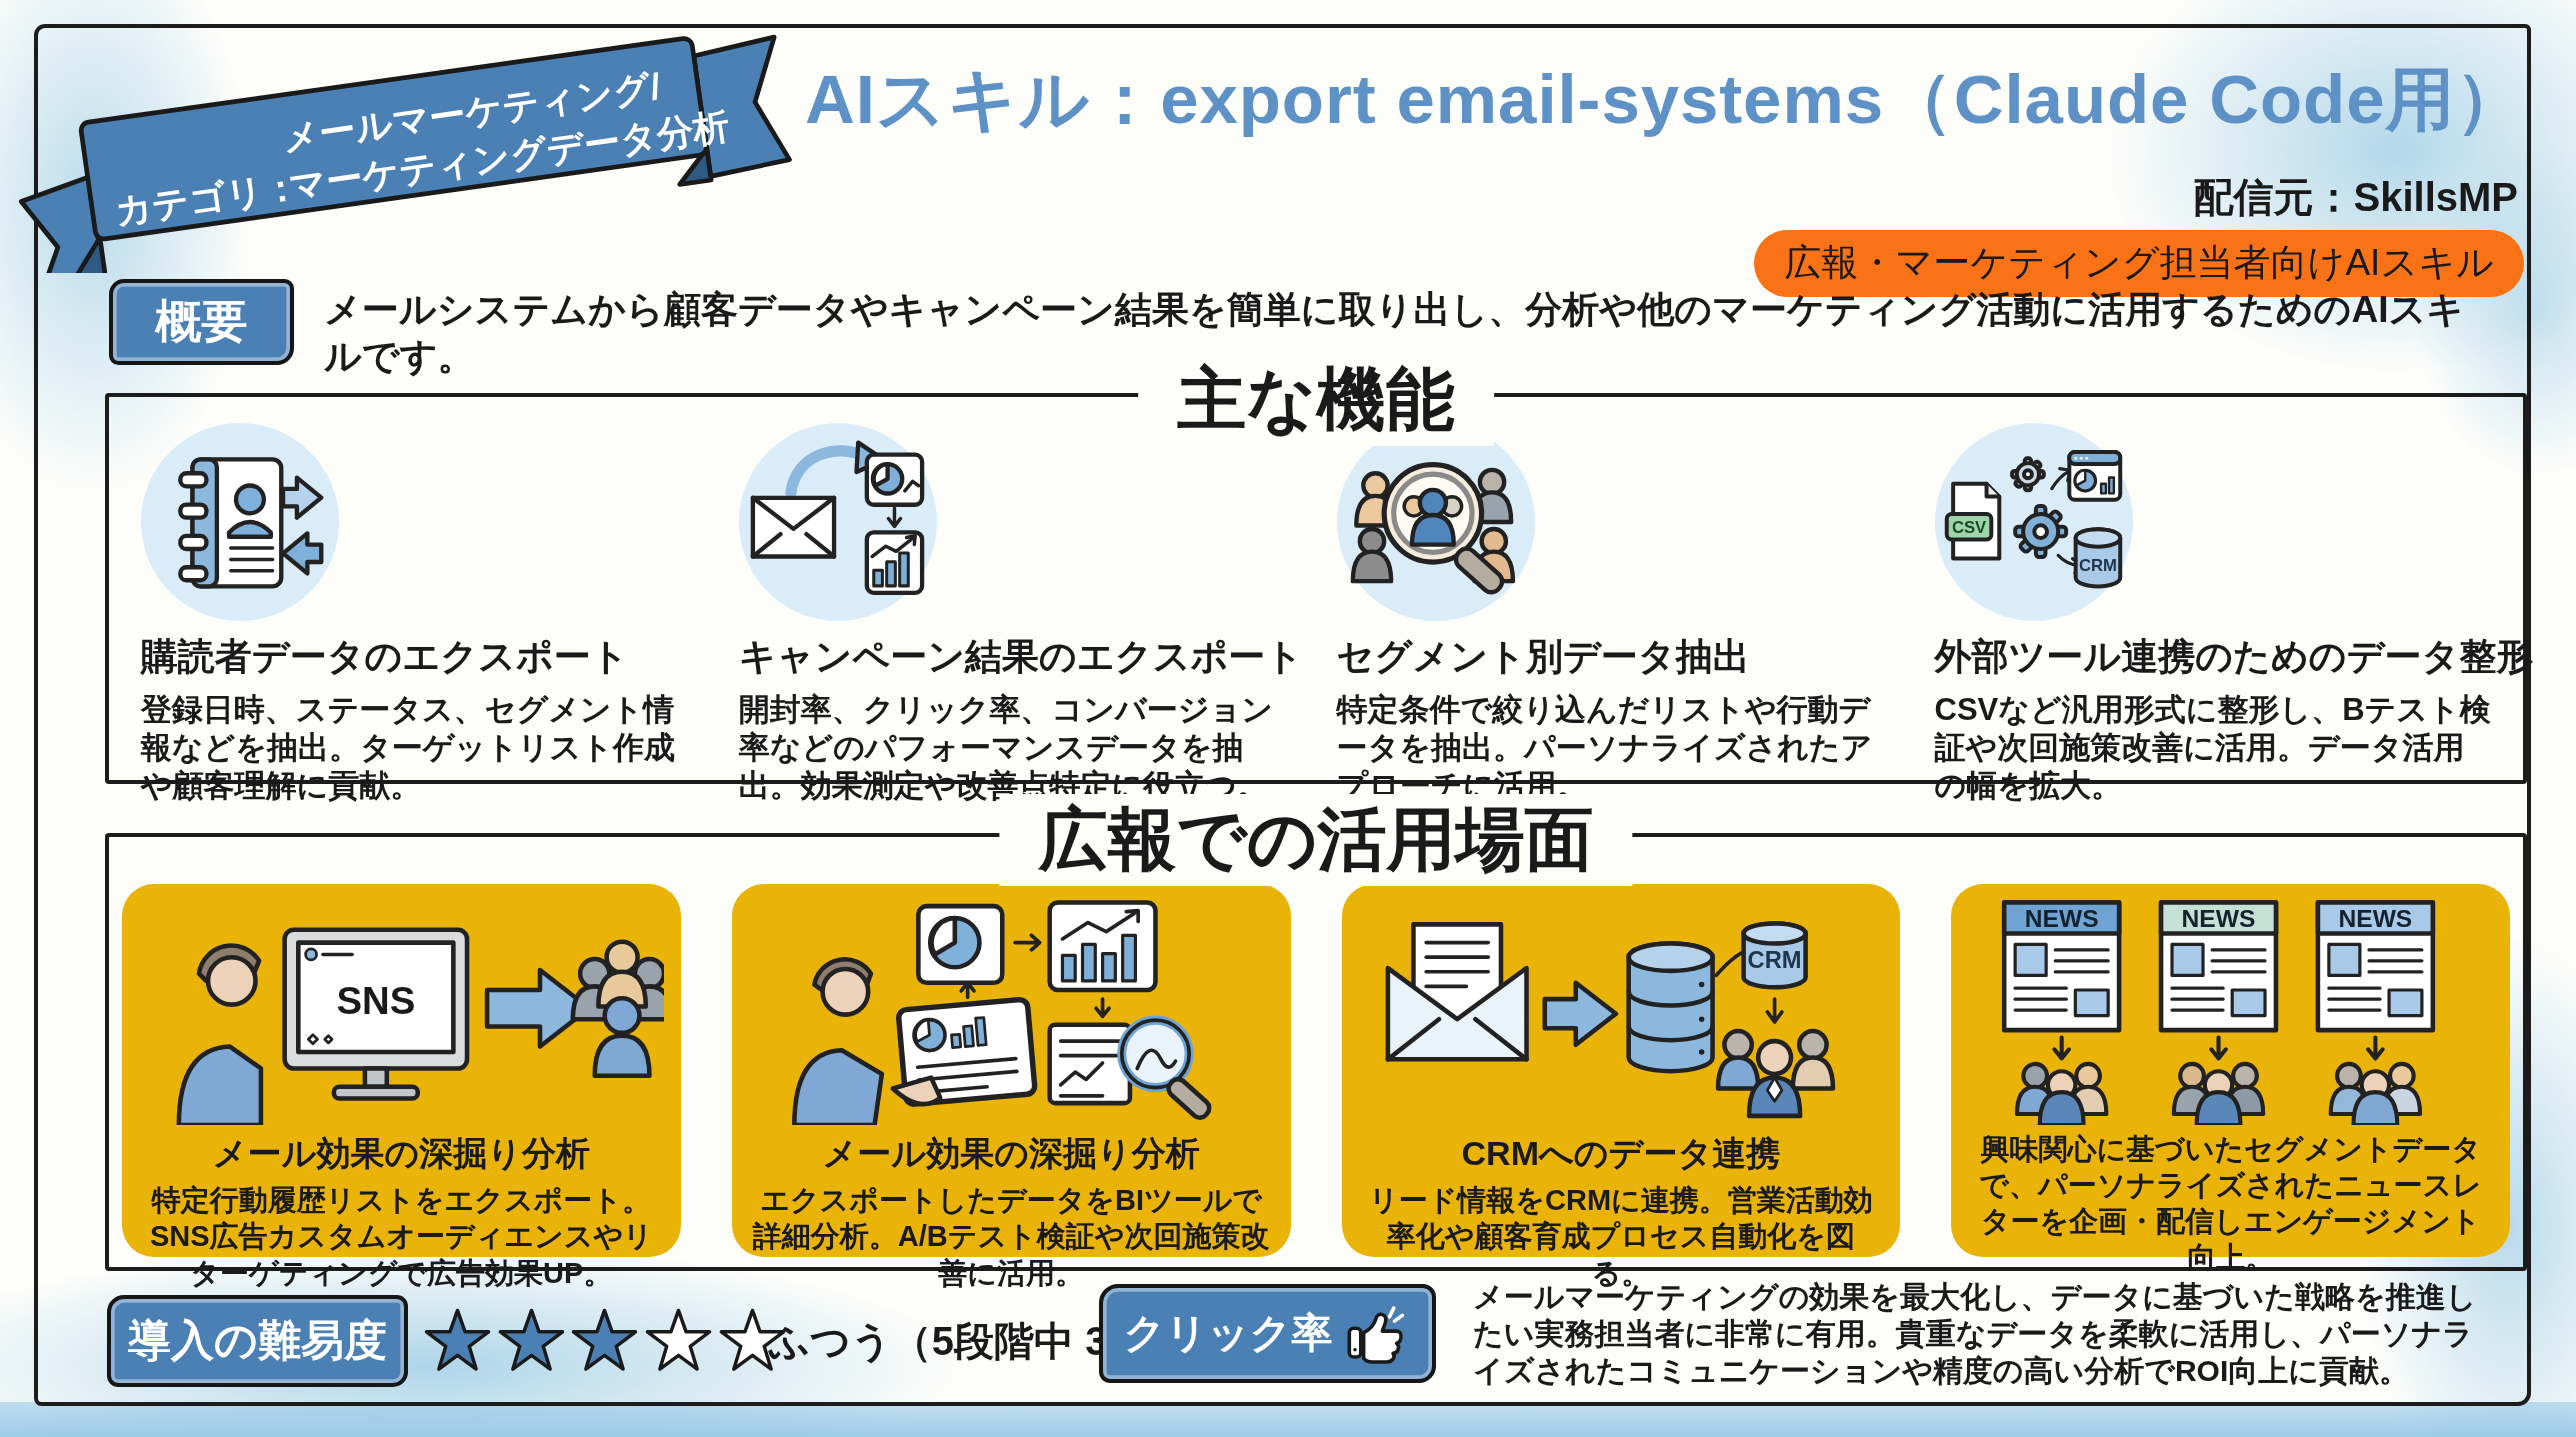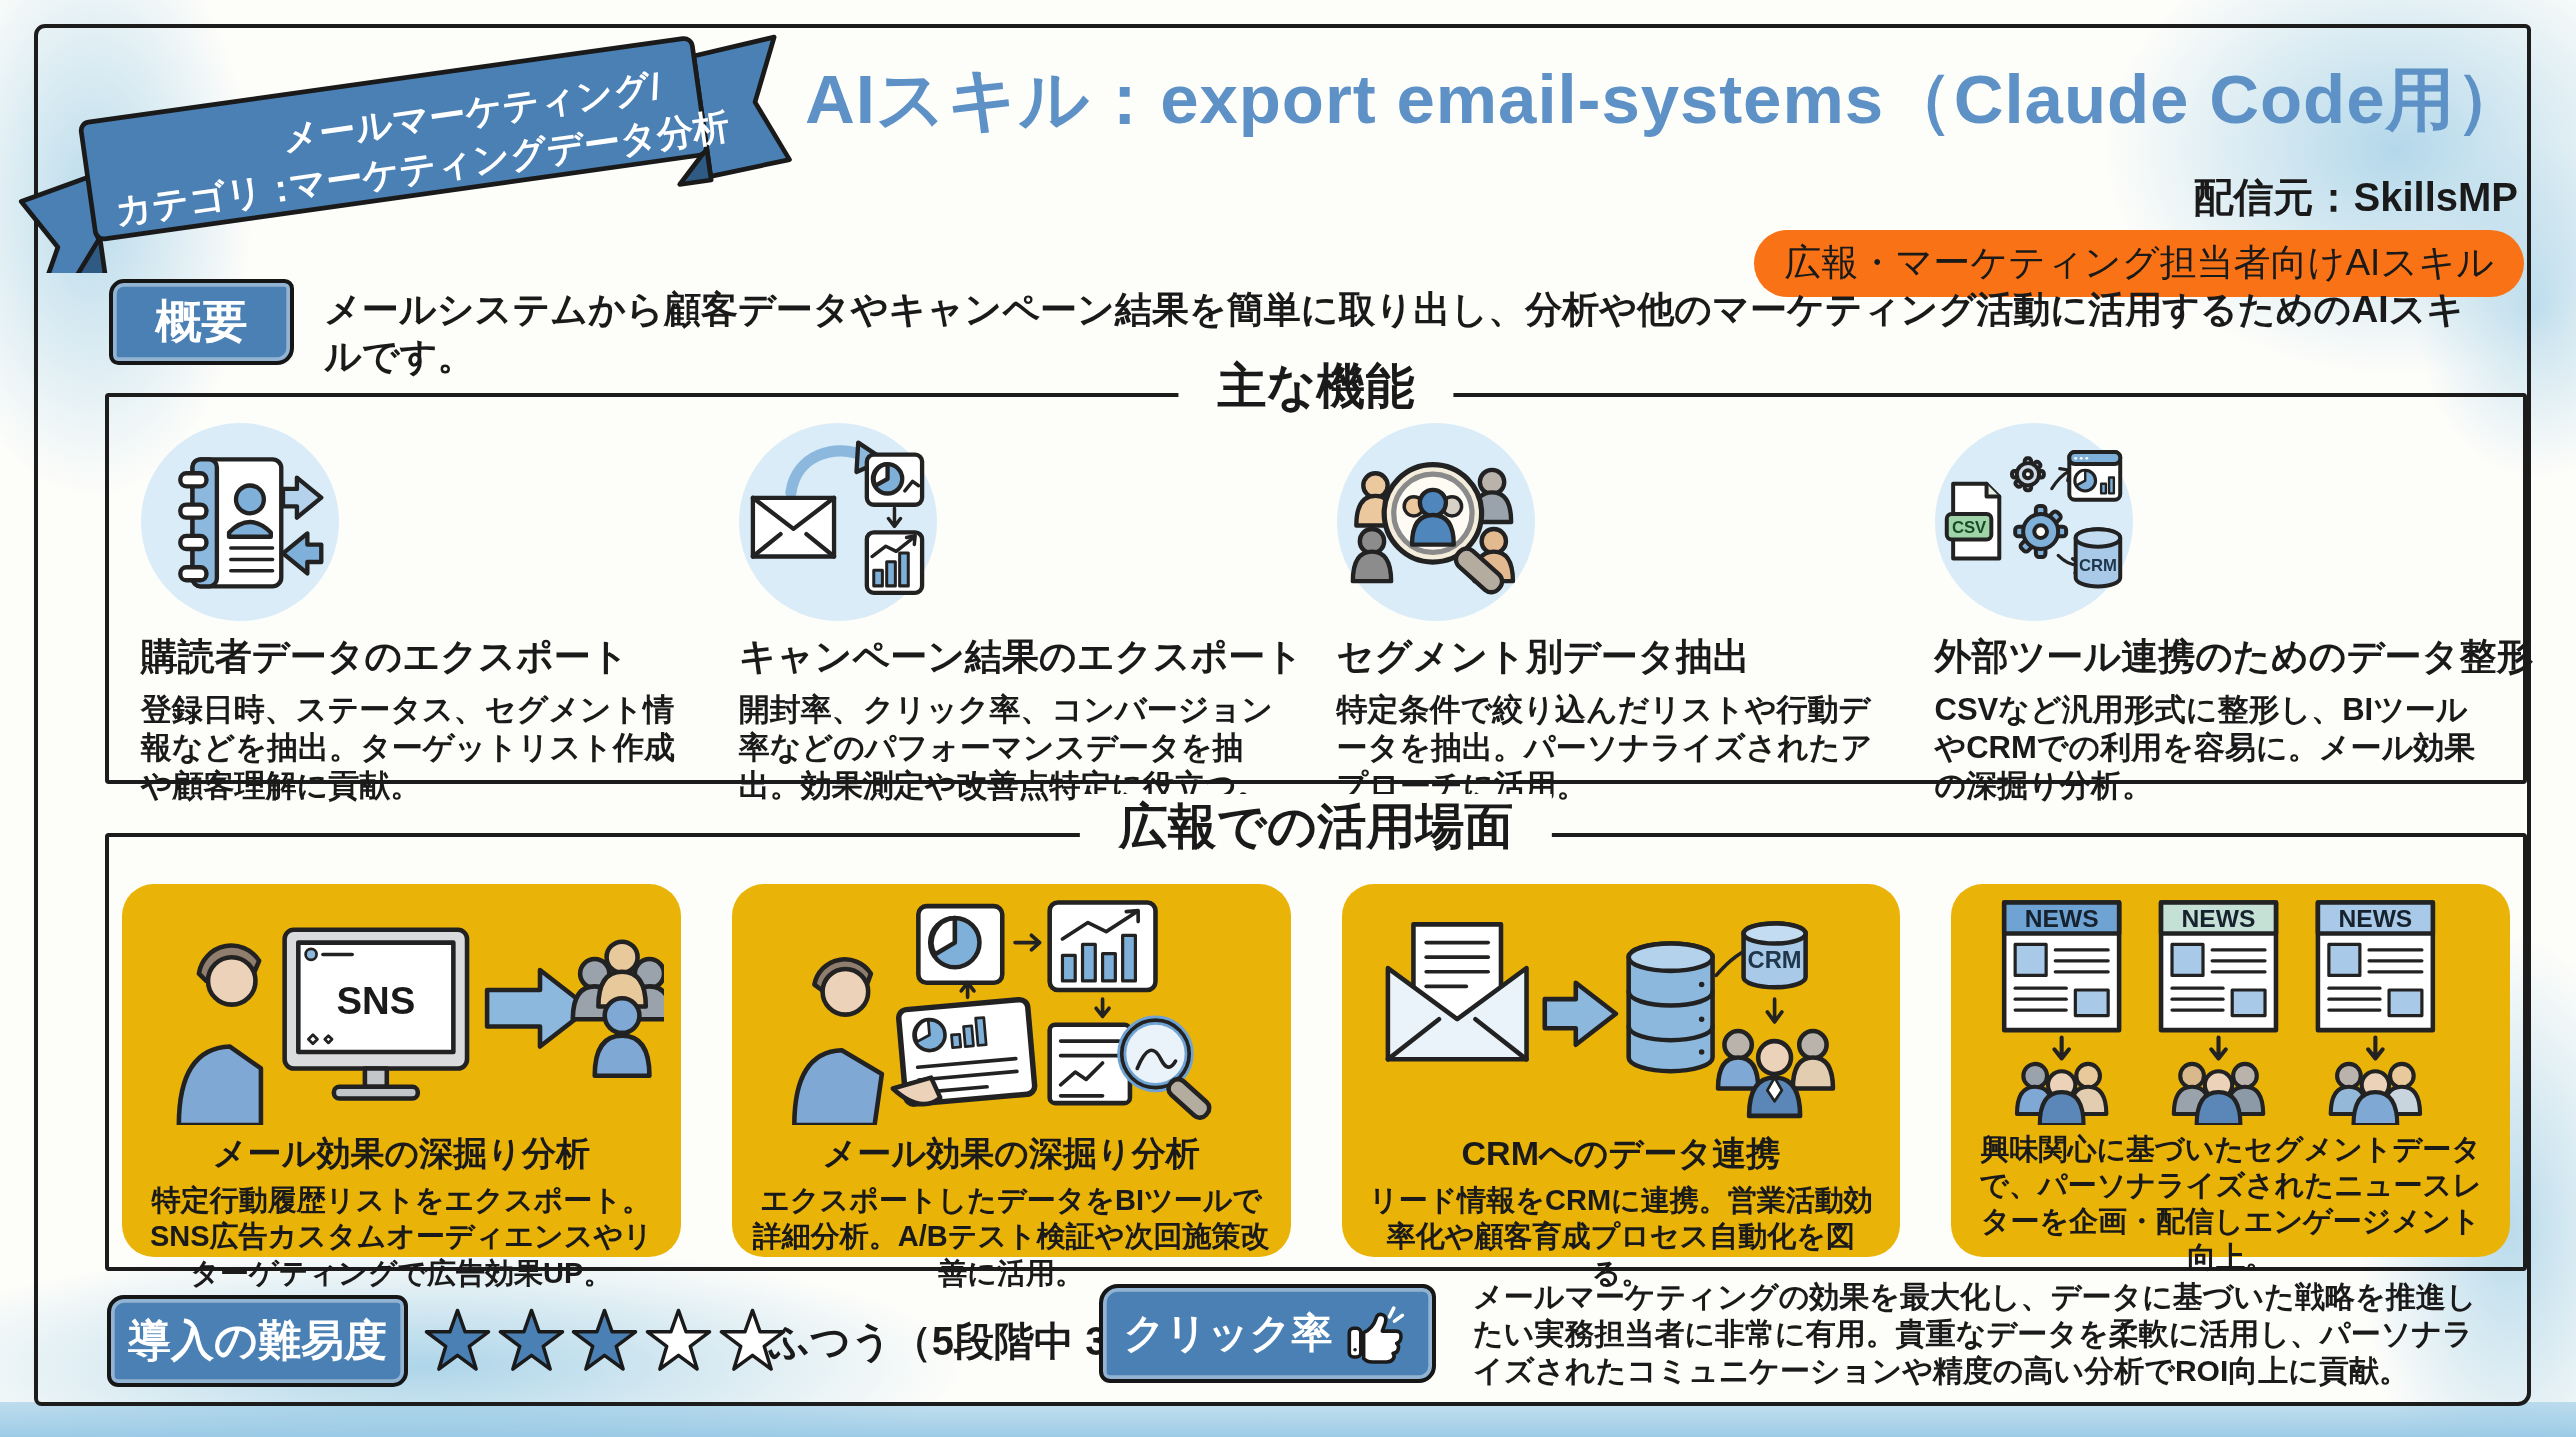--- a/index.html
+++ b/index.html
@@ -36,21 +36,21 @@
   }
   .overview-label{left:109px;top:279px;width:185px;height:86px;font-size:46px;border-radius:15px 9.4px 17px 9.4px;}
   .overview-text{left:324px;top:286px;width:2153px;font-size:37px;font-weight:700;line-height:1.28;}
 
   
   .section-box{
     border:4.7px solid #1c1c1c;box-sizing:border-box;border-radius:3.7px;
   }
   .section-title{
     position:absolute;top:-43px;left:50%;transform:translateX(-50%);
-    background:#fdfdfa;padding:0 39px;font-size:49px;font-weight:800;white-space:nowrap;
+    background:#fdfdfa;padding:0 39px;font-size:69px;font-weight:800;white-space:nowrap;
   }
   .features-box{left:105px;top:393px;width:2422px;height:391px;}
   .features-row{display:flex;padding:26px 11.2px 0 11.2px;}
   .feature{flex:1;padding:0 20.6px;display:flex;flex-direction:column;align-items:flex-start;min-width:0;}
   .icon-circle{
     width:198px;height:198px;border-radius:50%;background:#d9ecf7;
     display:flex;align-items:center;justify-content:center;flex:none;
   }
   .icon-circle svg{width:183px;height:174px;}
   .f-title{font-size:37px;font-weight:800;margin-top:11.2px;white-space:nowrap;}
@@ -227,21 +227,21 @@
             <path d="M180,48 L180,35 A13,13 0 0 0 169,54 z" fill="#fff" stroke-width="3"></path>
             <rect x="200" y="52" width="6" height="12" fill="#7fb0da" stroke-width="3"></rect>
             <rect x="210" y="44" width="6" height="20" fill="#7fb0da" stroke-width="3"></rect>
             <path d="M168,120 a28,11 0 0 1 56,0 v50 a28,11 0 0 1 -56,0 z" fill="#a9c9e8"></path>
             <ellipse cx="196" cy="120" rx="28" ry="11" fill="#c3dcf2"></ellipse>
             <text x="196" y="162" text-anchor="middle" font-size="21" font-weight="bold" fill="#20364a" stroke="none" font-family="Liberation Sans, sans-serif">CRM</text>
           </g>
         </svg>
       </div>
       <div class="f-title fit">外部ツール連携のためのデータ整形</div>
-      <div class="f-desc">CSVなど汎用形式に整形し、BIツールやCRMでの利用を容易に。メール効果の深掘り分析。</div>
+      <div class="f-desc">CSVなど汎用形式に整形し、Bテスト検証や次回施策改善に活用。データ活用の幅を拡大。</div>
     </div>
 
   </div>
 </div>
 
 <div class="abs section-box usecases-box">
   <div class="section-title">広報での活用場面</div>
   <div class="cards">
 
     <div class="card">

